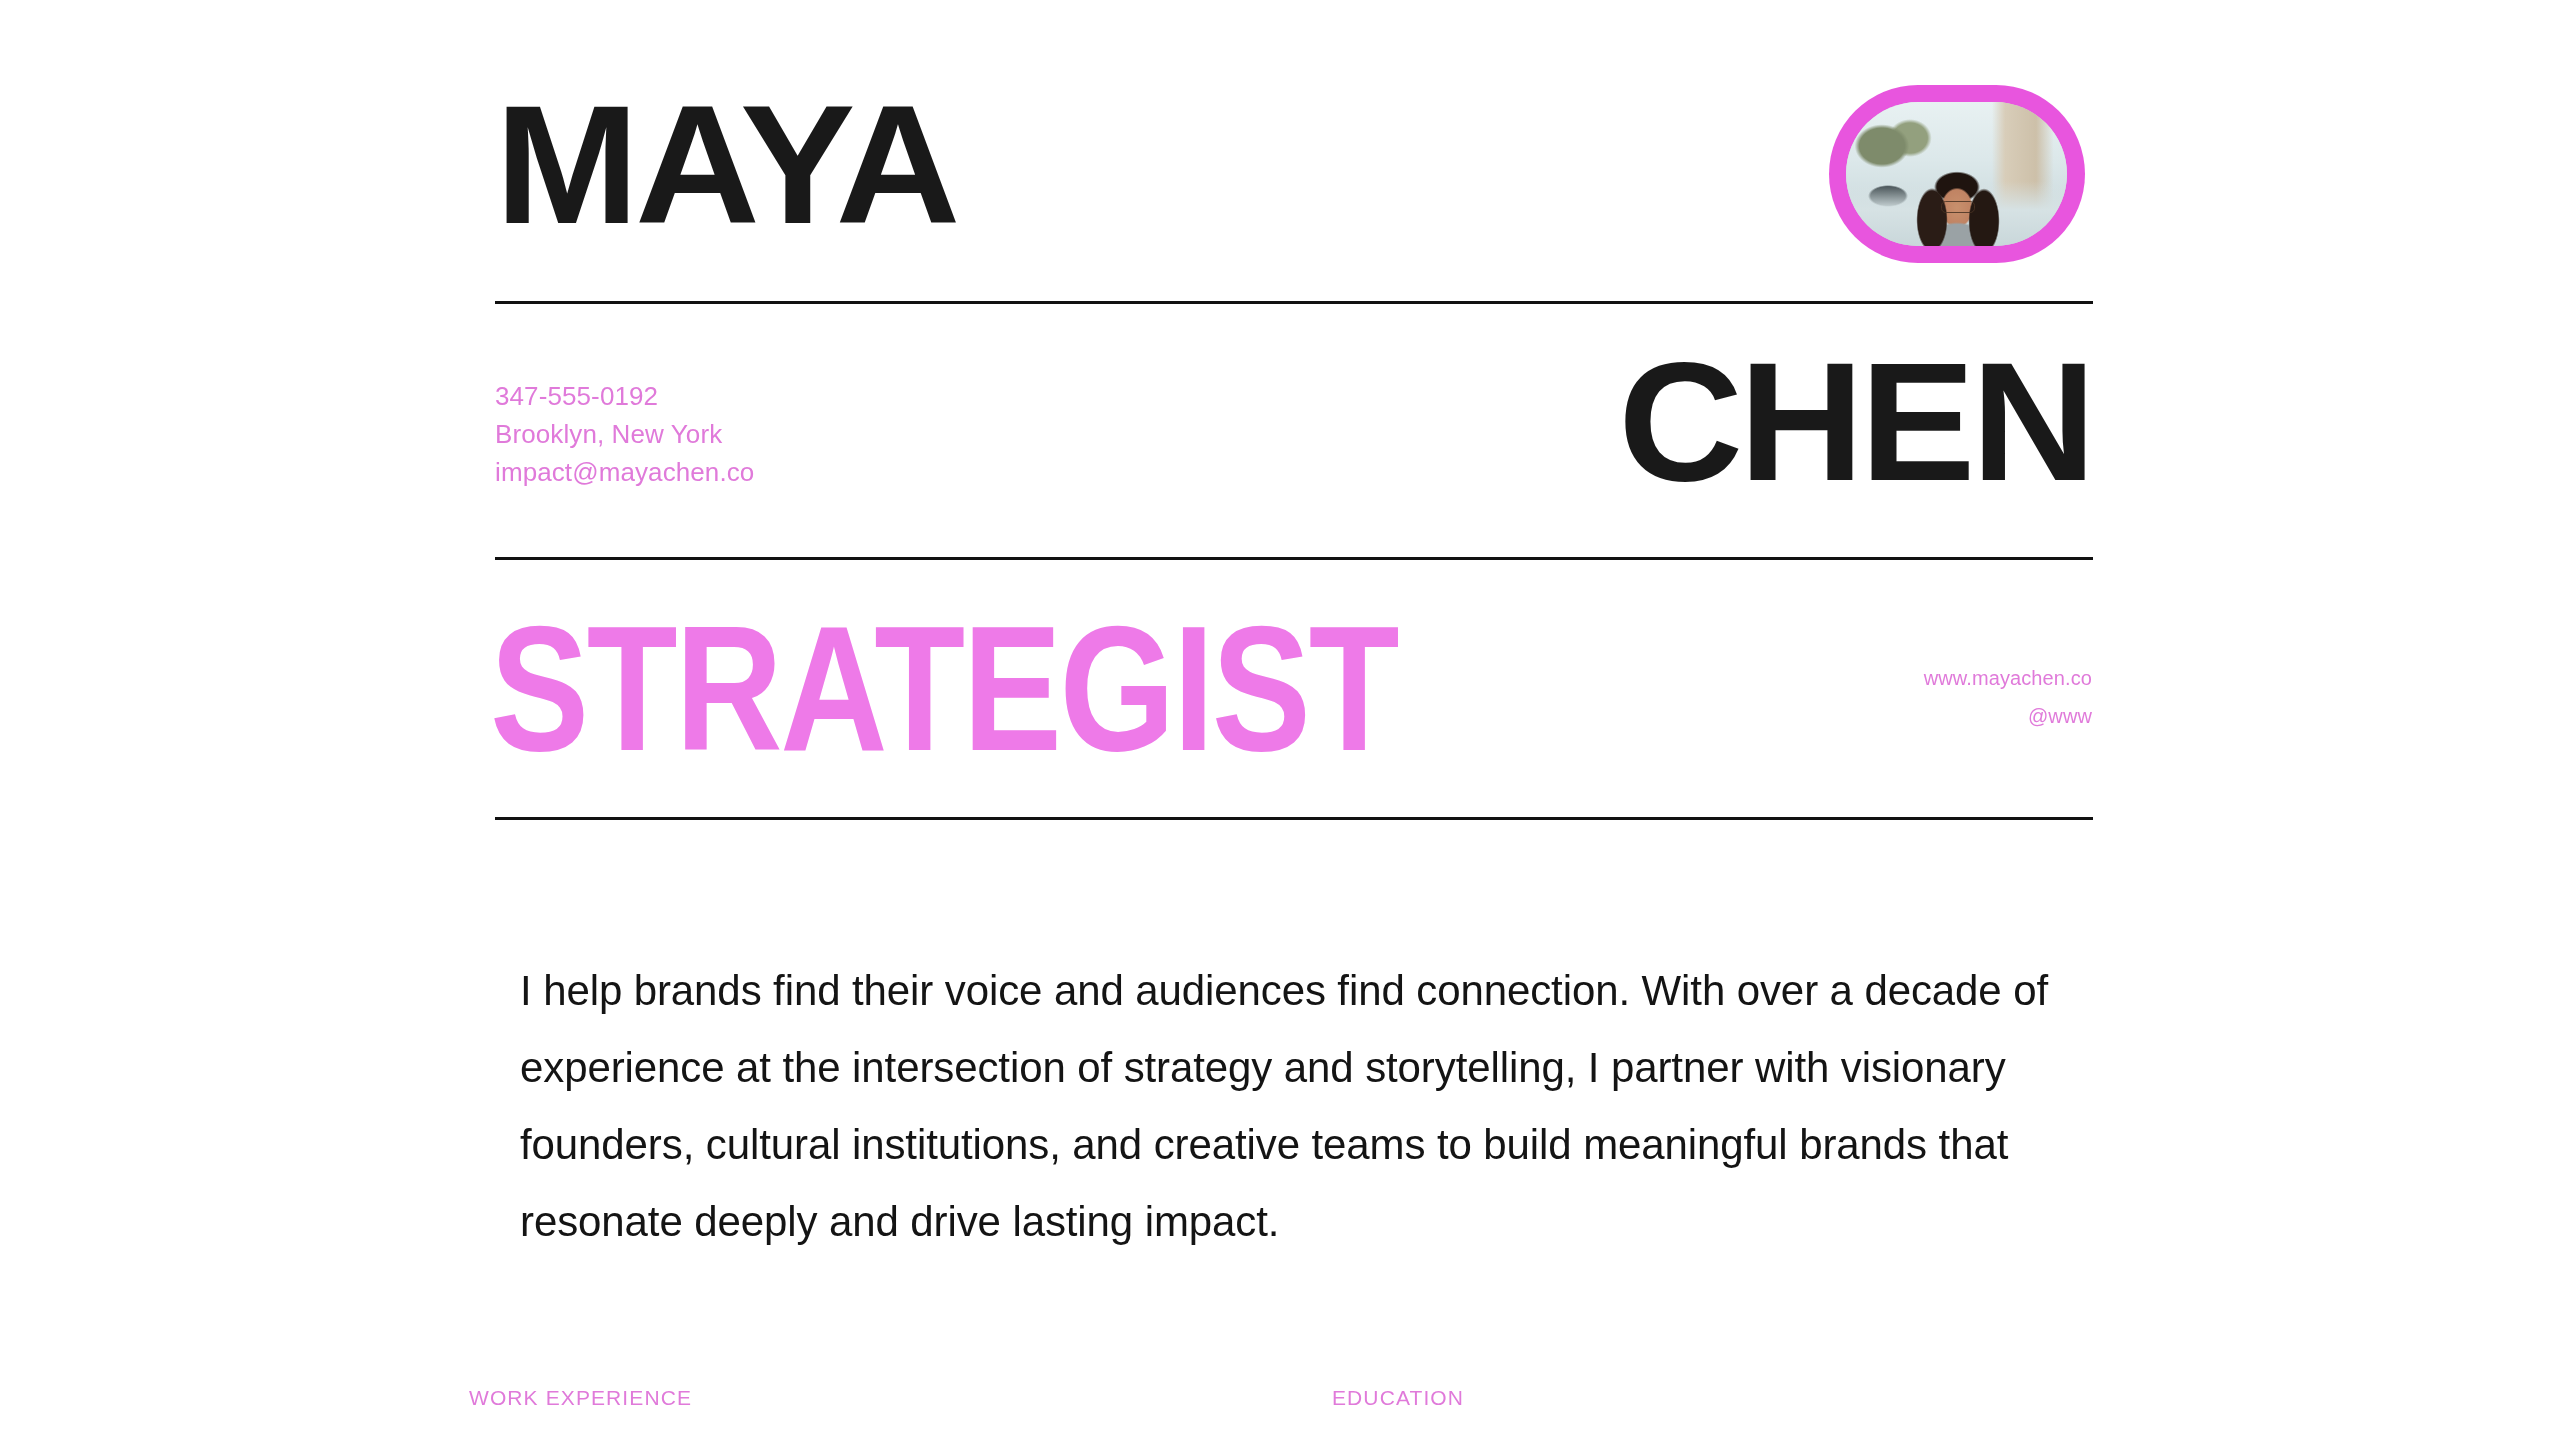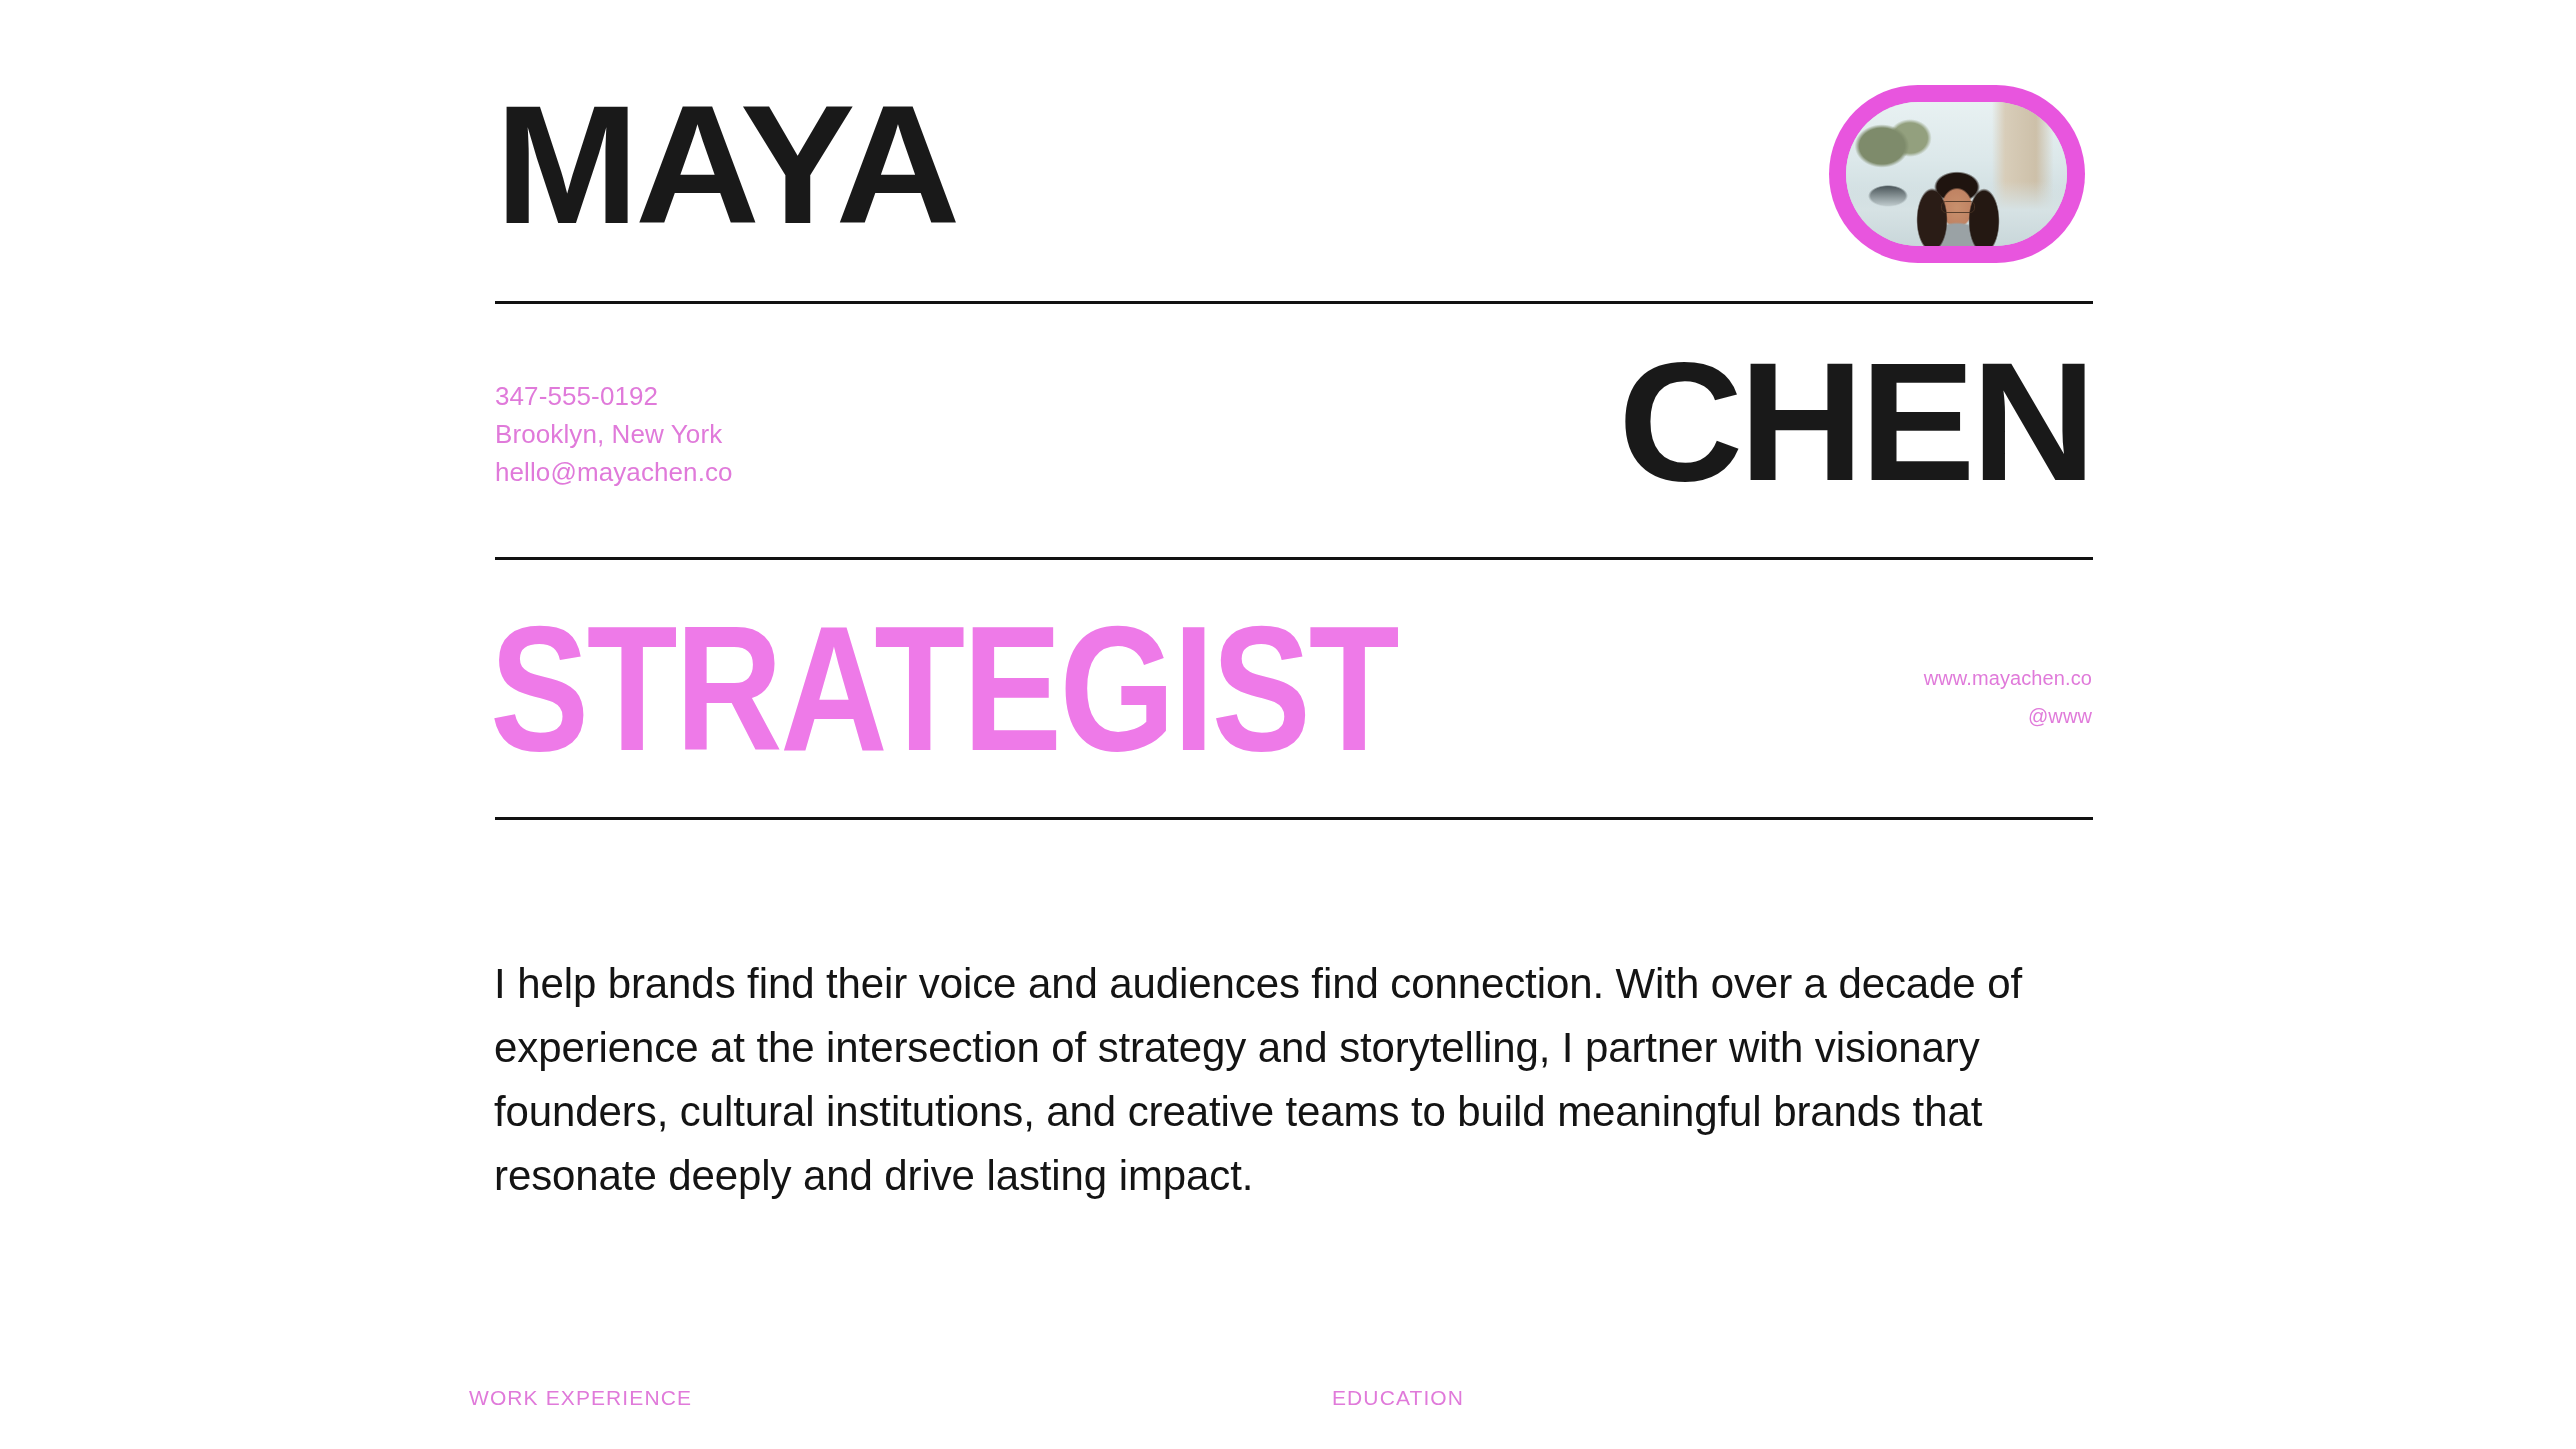--- a/index.html
+++ b/index.html
@@ -160,25 +160,25 @@
     line-height: 38px;
     color: #e07ada;
     letter-spacing: 0.1px;
     margin-left: 43px;
   }
   .weblinks div { white-space: nowrap; }
 
   
   .summary {
     position: absolute;
-    left: 494px;
+    left: 520px;
     top: 910px;
     width: 1603px;
     font-size: 42px;
-    line-height: 64px;
+    line-height: 77px;
     color: #141414;
     letter-spacing: -0.1px;
   }
 
   
   .section-label {
     position: absolute;
     font-size: 21px;
     font-weight: 400;
     letter-spacing: 1.1px;
@@ -200,21 +200,21 @@
       <div class="avatar-photo"></div>
       <div class="avatar-glasses"></div>
     </div>
   </div>
 
   <div class="rule" style="top:301px"></div>
 
   <div class="contact">
     <div>347-555-0192</div>
     <div>Brooklyn, New York</div>
-    <div>hello@mayachen.co</div>
+    <div>impact@mayachen.co</div>
   </div>
 
   <div class="name-last">CHEN</div>
 
   <div class="rule" style="top:557px"></div>
 
   <div class="role">STRATEGIST</div>
 
   <div class="weblinks">
     <div>www.mayachen.co</div>

